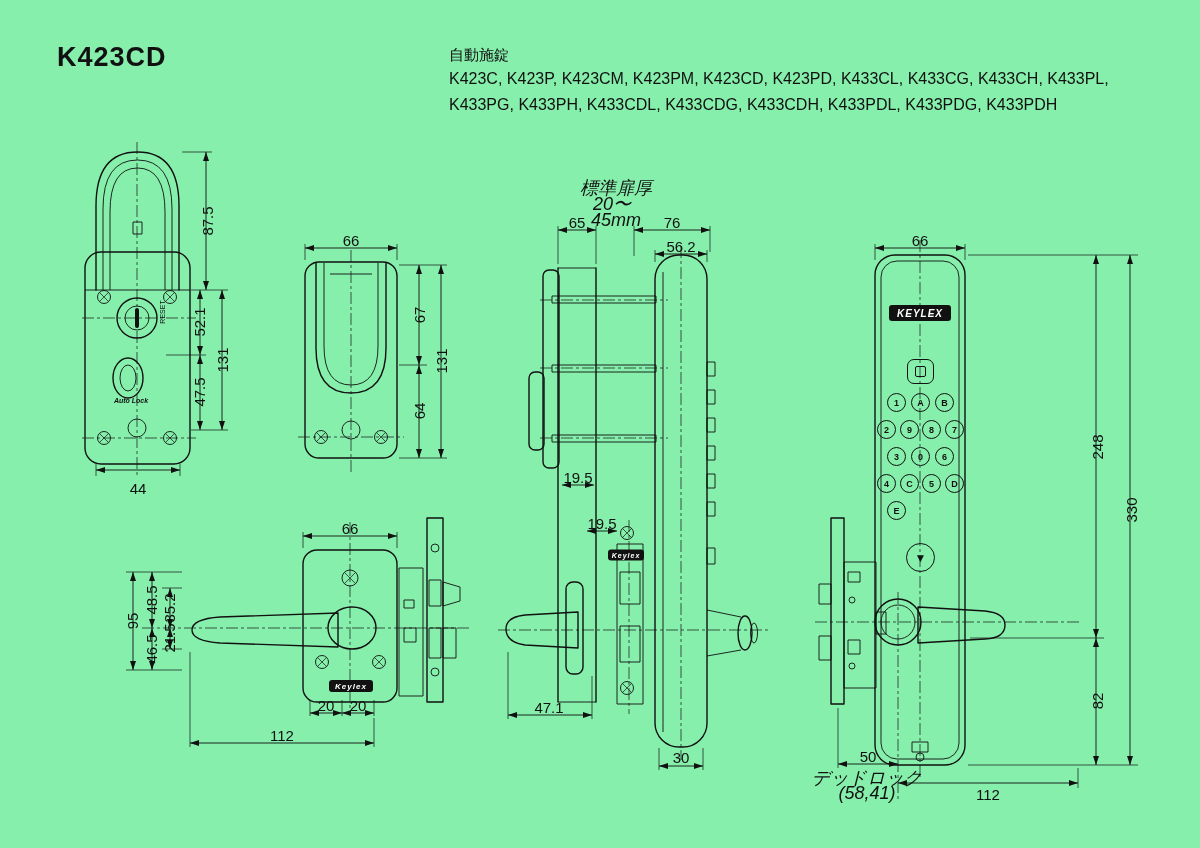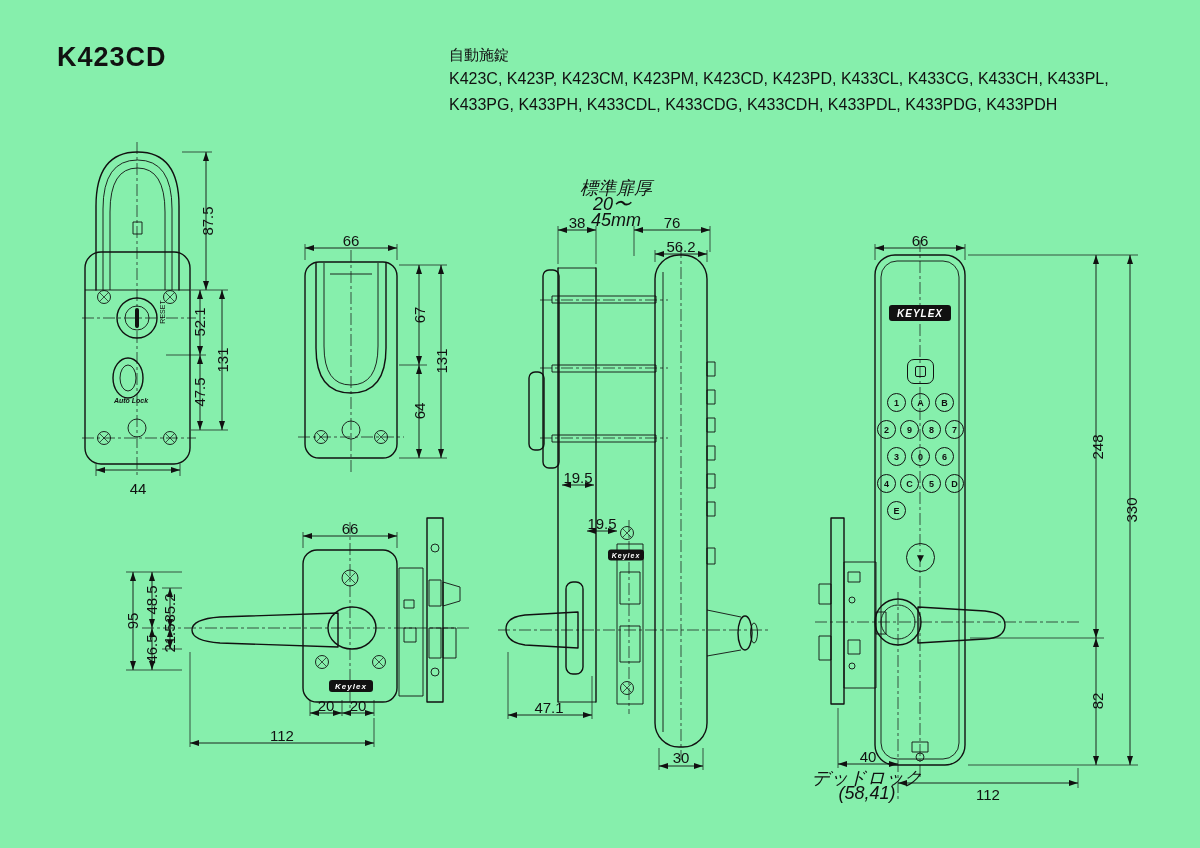--- a/index.html
+++ b/index.html
@@ -272,21 +272,21 @@
   <span class="dim" style="left:138px;top:488px">44</span>
 
   <span class="dim" style="left:351px;top:240px">66</span>
   <span class="dim v" style="left:419px;top:315px">67</span>
   <span class="dim v" style="left:441px;top:361px">131</span>
   <span class="dim v" style="left:419px;top:411px">64</span>
 
   <span class="jp" style="left:616px;top:188px">標準扉厚</span>
   <span class="jp" style="left:612px;top:204px">20〜</span>
   <span class="jp" style="left:616px;top:220px">45mm</span>
-  <span class="dim" style="left:577px;top:222px">38</span>
+  <span class="dim" style="left:577px;top:222px">65</span>
   <span class="dim" style="left:672px;top:222px">76</span>
   <span class="dim" style="left:681px;top:246px">56.2</span>
   <span class="dim" style="left:578px;top:477px">19.5</span>
   <span class="dim" style="left:602px;top:523px">19.5</span>
   <span class="dim" style="left:549px;top:707px">47.1</span>
   <span class="dim" style="left:681px;top:757px">30</span>
 
   <span class="dim" style="left:920px;top:240px">66</span>
   <span class="dim v" style="left:1097px;top:447px">248</span>
   <span class="dim v" style="left:1131px;top:510px">330</span>
@@ -295,21 +295,21 @@
   <span class="dim v" style="left:132px;top:621px">95</span>
   <span class="dim v" style="left:151px;top:600px">48.5</span>
   <span class="dim v" style="left:169px;top:608px">35.2</span>
   <span class="dim v" style="left:151px;top:649px">46.5</span>
   <span class="dim v" style="left:169px;top:638px">21.5</span>
   <span class="dim" style="left:350px;top:528px">66</span>
   <span class="dim" style="left:326px;top:705px">20</span>
   <span class="dim" style="left:358px;top:705px">20</span>
   <span class="dim" style="left:282px;top:735px">112</span>
 
-  <span class="dim" style="left:868px;top:756px">40</span>
+  <span class="dim" style="left:868px;top:756px">50</span>
   <span class="jp" style="left:867px;top:778px">デッドロック</span>
   <span class="jp" style="left:867px;top:793px">(58,41)</span>
   <span class="dim" style="left:988px;top:794px">112</span>
 
   <span class="tiny v" style="left:162px;top:312px">RESET</span>
   <span class="tiny" style="left:131px;top:400px;font-weight:bold;font-style:italic">Auto Lock</span>
   <div class="logo" style="left:920px;top:313px;width:62px;height:16px;font-size:10px">KEYLEX</div>
   <div class="logo" style="left:626px;top:555px;width:36px;height:11px;font-size:7px">Keylex</div>
   <div class="logo" style="left:351px;top:686px;width:44px;height:12px;font-size:8px">Keylex</div>
 

